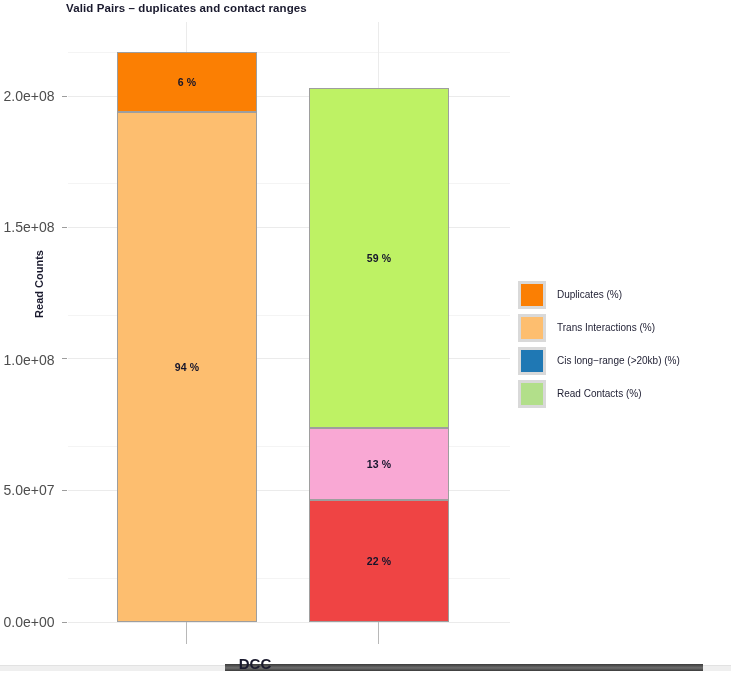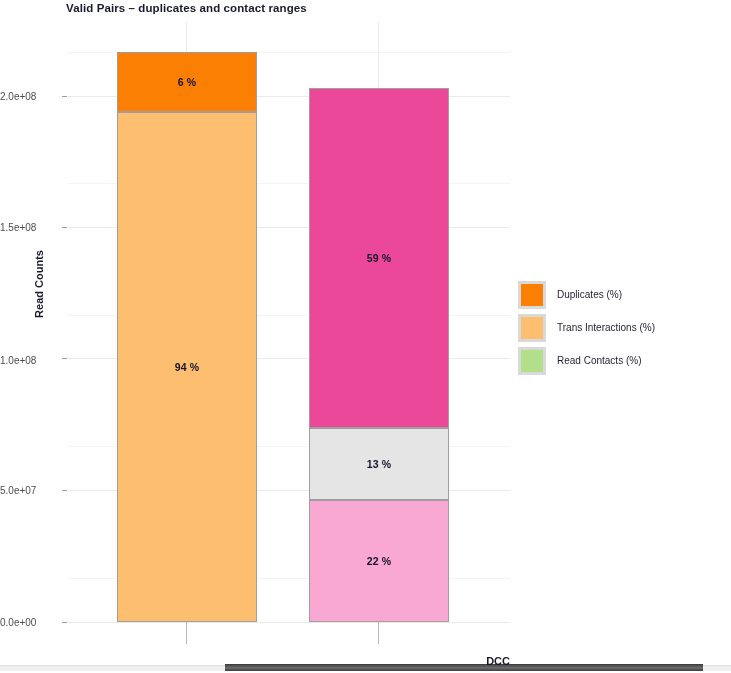--- a/index.html
+++ b/index.html
@@ -79,23 +79,23 @@
     font-weight: bold;
     color: #14142b;
     letter-spacing: 0.2px;
     pointer-events: none;
   }
 
   
   .ytick-label {
     position: absolute;
     right: 0;
-    font-size: 10px;
+    font-size: 14px;
     color: #4d4d4d;
-    text-align: left;
+    text-align: center;
     white-space: nowrap;
     transform: translateY(-50%);
   }
   .ytick-mark {
     position: absolute;
     width: 5px;
     height: 1px;
     background: #9d9d9d;
   }
   #y-axis-title {
@@ -118,22 +118,22 @@
     top: 622px;
     width: 1px;
     height: 22px;
     background: #b8b8b8;
   }
   #x-axis-title {
     position: absolute;
     top: 655px;
     left: 0;
     width: 510px;
-    text-align: right;
-    font-size: 11px;
+    text-align: center;
+    font-size: 15px;
     font-weight: bold;
     color: #1a1a2e;
     z-index: 5;
   }
 
   
   #legend {
     position: absolute;
     left: 518px;
     top: 278px;
@@ -219,29 +219,29 @@
       <span class="bar-label">94 %</span>
     </div>
 
     <div class="bar-seg" style="bottom:510px; height:60px; background:#FB7F03;">
       <span class="bar-label">6 %</span>
     </div>
   </div>
 
   <div class="bar-stack" style="left:241px; width:140px; height:600px;">
 
-    <div class="bar-seg" style="bottom:0; height:122px; background:#f9a8d4;">
+    <div class="bar-seg" style="bottom:0; height:122px; background:#ef4444;">
       <span class="bar-label">22 %</span>
     </div>
 
-    <div class="bar-seg" style="bottom:122px; height:72px; background:#e5e5e5;">
+    <div class="bar-seg" style="bottom:122px; height:72px; background:#f9a8d4;">
       <span class="bar-label">13 %</span>
     </div>
 
-    <div class="bar-seg" style="bottom:194px; height:340px; background:#ec4899;">
+    <div class="bar-seg" style="bottom:194px; height:340px; background:#bef264;">
       <span class="bar-label">59 %</span>
     </div>
   </div>
 </div>
 
 <div>
   <div id="y-axis-title">Read Counts</div>
 
   <div class="ytick-label" style="top:622px; width:58px; right:673px;">0.0e+00</div>
   <div class="ytick-mark" style="top:622px; left:62px;"></div>
@@ -274,20 +274,26 @@
     <span class="legend-text">Duplicates (%)</span>
   </div>
 
   <div class="legend-row">
     <span class="legend-key">
       <span class="legend-swatch" style="background:#FDBE6F;"></span>
     </span>
     <span class="legend-text">Trans Interactions (%)</span>
   </div>
 
+  <div class="legend-row">
+    <span class="legend-key">
+      <span class="legend-swatch" style="background:#1F78B4;"></span>
+    </span>
+    <span class="legend-text">Cis long−range (&gt;20kb) (%)</span>
+  </div>
 
 
   <div class="legend-row">
     <span class="legend-key">
       <span class="legend-swatch" style="background:#B2DF8A;"></span>
     </span>
     <span class="legend-text">Read Contacts (%)</span>
   </div>
 </div>
 

